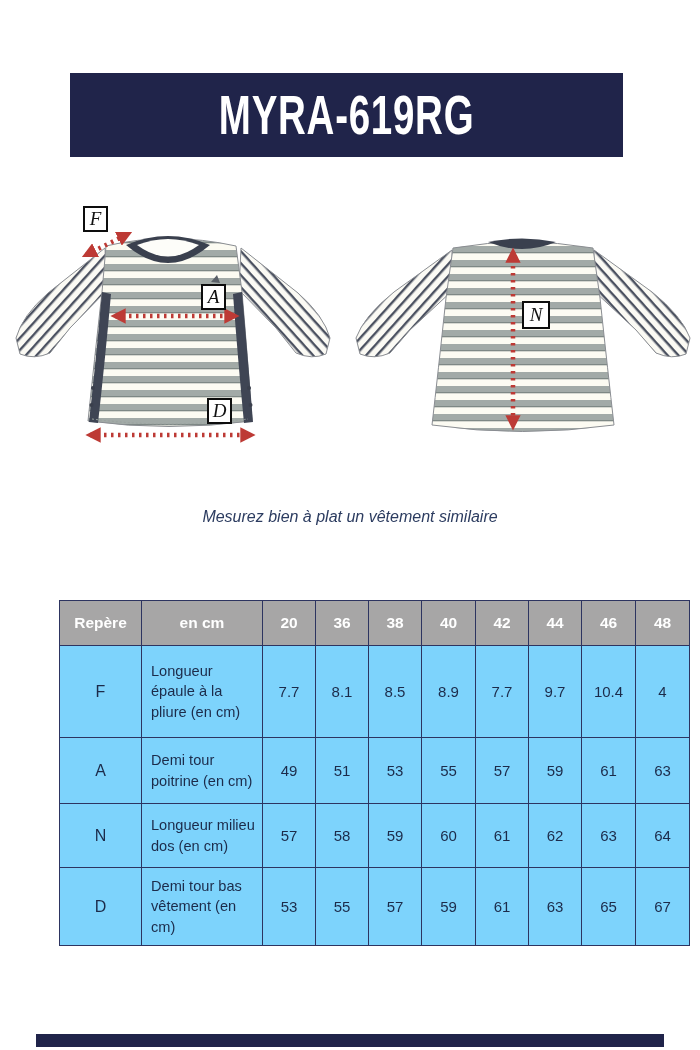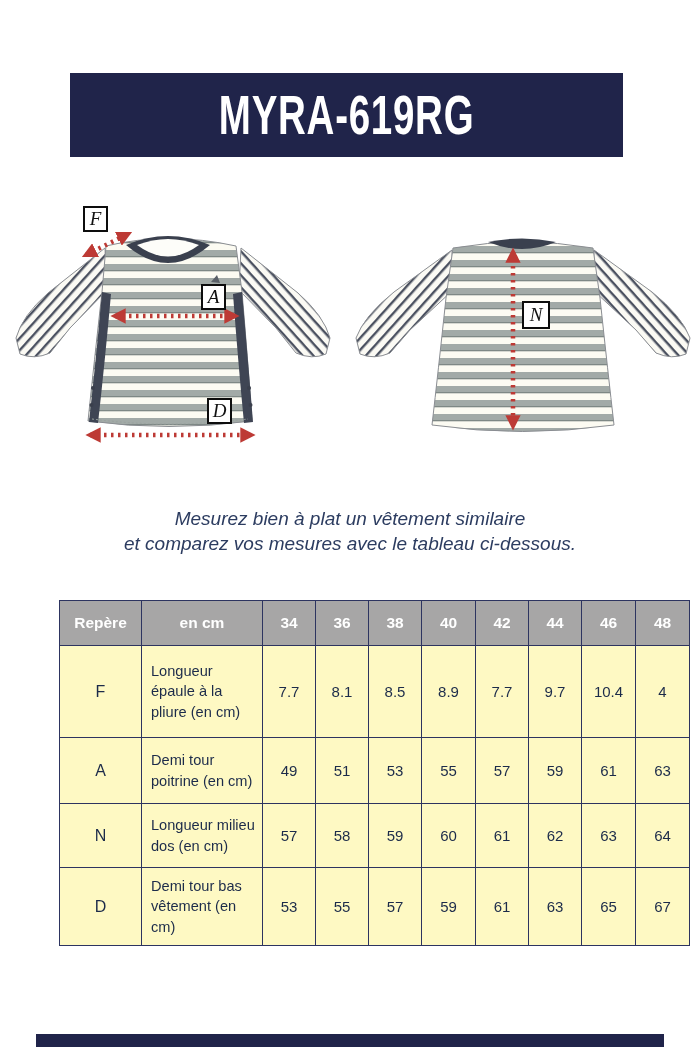--- a/index.html
+++ b/index.html
@@ -23,29 +23,29 @@
   .marker{position:absolute;width:25px;height:26px;background:#ffffff;border:2.5px solid #0d0d0d;
           display:flex;align-items:center;justify-content:center;
           font-family:"Liberation Serif",serif;font-style:italic;font-size:19px;color:#111;
           box-sizing:border-box;}
   .mk-f{left:83px;top:206px;}
   .mk-a{left:201px;top:284px;}
   .mk-d{left:207px;top:398px;}
   .mk-n{left:522px;top:301px;width:28px;height:28px;}
   
   .instruction{position:absolute;left:0;top:506px;width:700px;text-align:center;
-               font-style:italic;font-weight:500;font-size:19px;line-height:1.32;color:var(--ink);}
+               font-style:italic;font-weight:500;font-size:16px;line-height:1.32;color:var(--ink);}
   
   .size-table-wrap{position:absolute;left:35px;top:600px;width:630px;padding-left:24px;}
   table.size{border-collapse:collapse;width:630px;table-layout:fixed;
              font-family:"Liberation Sans",sans-serif;}
   table.size th,table.size td{border:1.6px solid var(--border);box-sizing:border-box;}
   table.size thead th{background:var(--hdrgray);color:#ffffff;font-weight:bold;font-size:15.5px;
                       height:45px;text-align:center;}
-  table.size td{color:var(--txt);font-size:15px;text-align:center;vertical-align:middle;background:#fef9c3;}
+  table.size td{color:var(--txt);font-size:15px;text-align:center;vertical-align:middle;background:#7dd3fc;}
   table.size td.lbl{text-align:left;padding:6px 6px 6px 9px;font-size:14.6px;line-height:1.4;}
   table.size td.code{font-size:16px;}
   
   .footer-bar{position:absolute;left:36px;top:1034px;width:628px;height:13px;background:var(--navy);}
 </style>
 </head>
 <body>
 
 <div class="page">
 
@@ -135,42 +135,41 @@
   </div>
   <div class="marker mk-d">
     <span>D</span>
   </div>
   <div class="marker mk-n">
     <span>N</span>
   </div>
 
   <div class="instruction">
     <div>Mesurez bien à plat un vêtement similaire</div>
-    <div>et comparez vos mesures avec le tableau ci-dessous.</div>
   </div>
 
   <div class="size-table-wrap">
     <table class="size">
       <colgroup>
         <col style="width:82px">
           <col style="width:121px">
         <col style="width:53px">
           <col style="width:53px">
           <col style="width:53px">
           <col style="width:54px">
         <col style="width:53px">
           <col style="width:53px">
           <col style="width:54px">
           <col style="width:54px">
       </colgroup>
       <thead>
           <tr id="size-head-row">
             <th>Repère</th>
             <th>en cm</th>
-            <th>34</th>
+            <th>20</th>
             <th>36</th>
             <th>38</th>
             <th>40</th>
             <th>42</th>
             <th>44</th>
             <th>46</th>
             <th>48</th>
           </tr>
         </thead>
       <tbody id="size-body">

